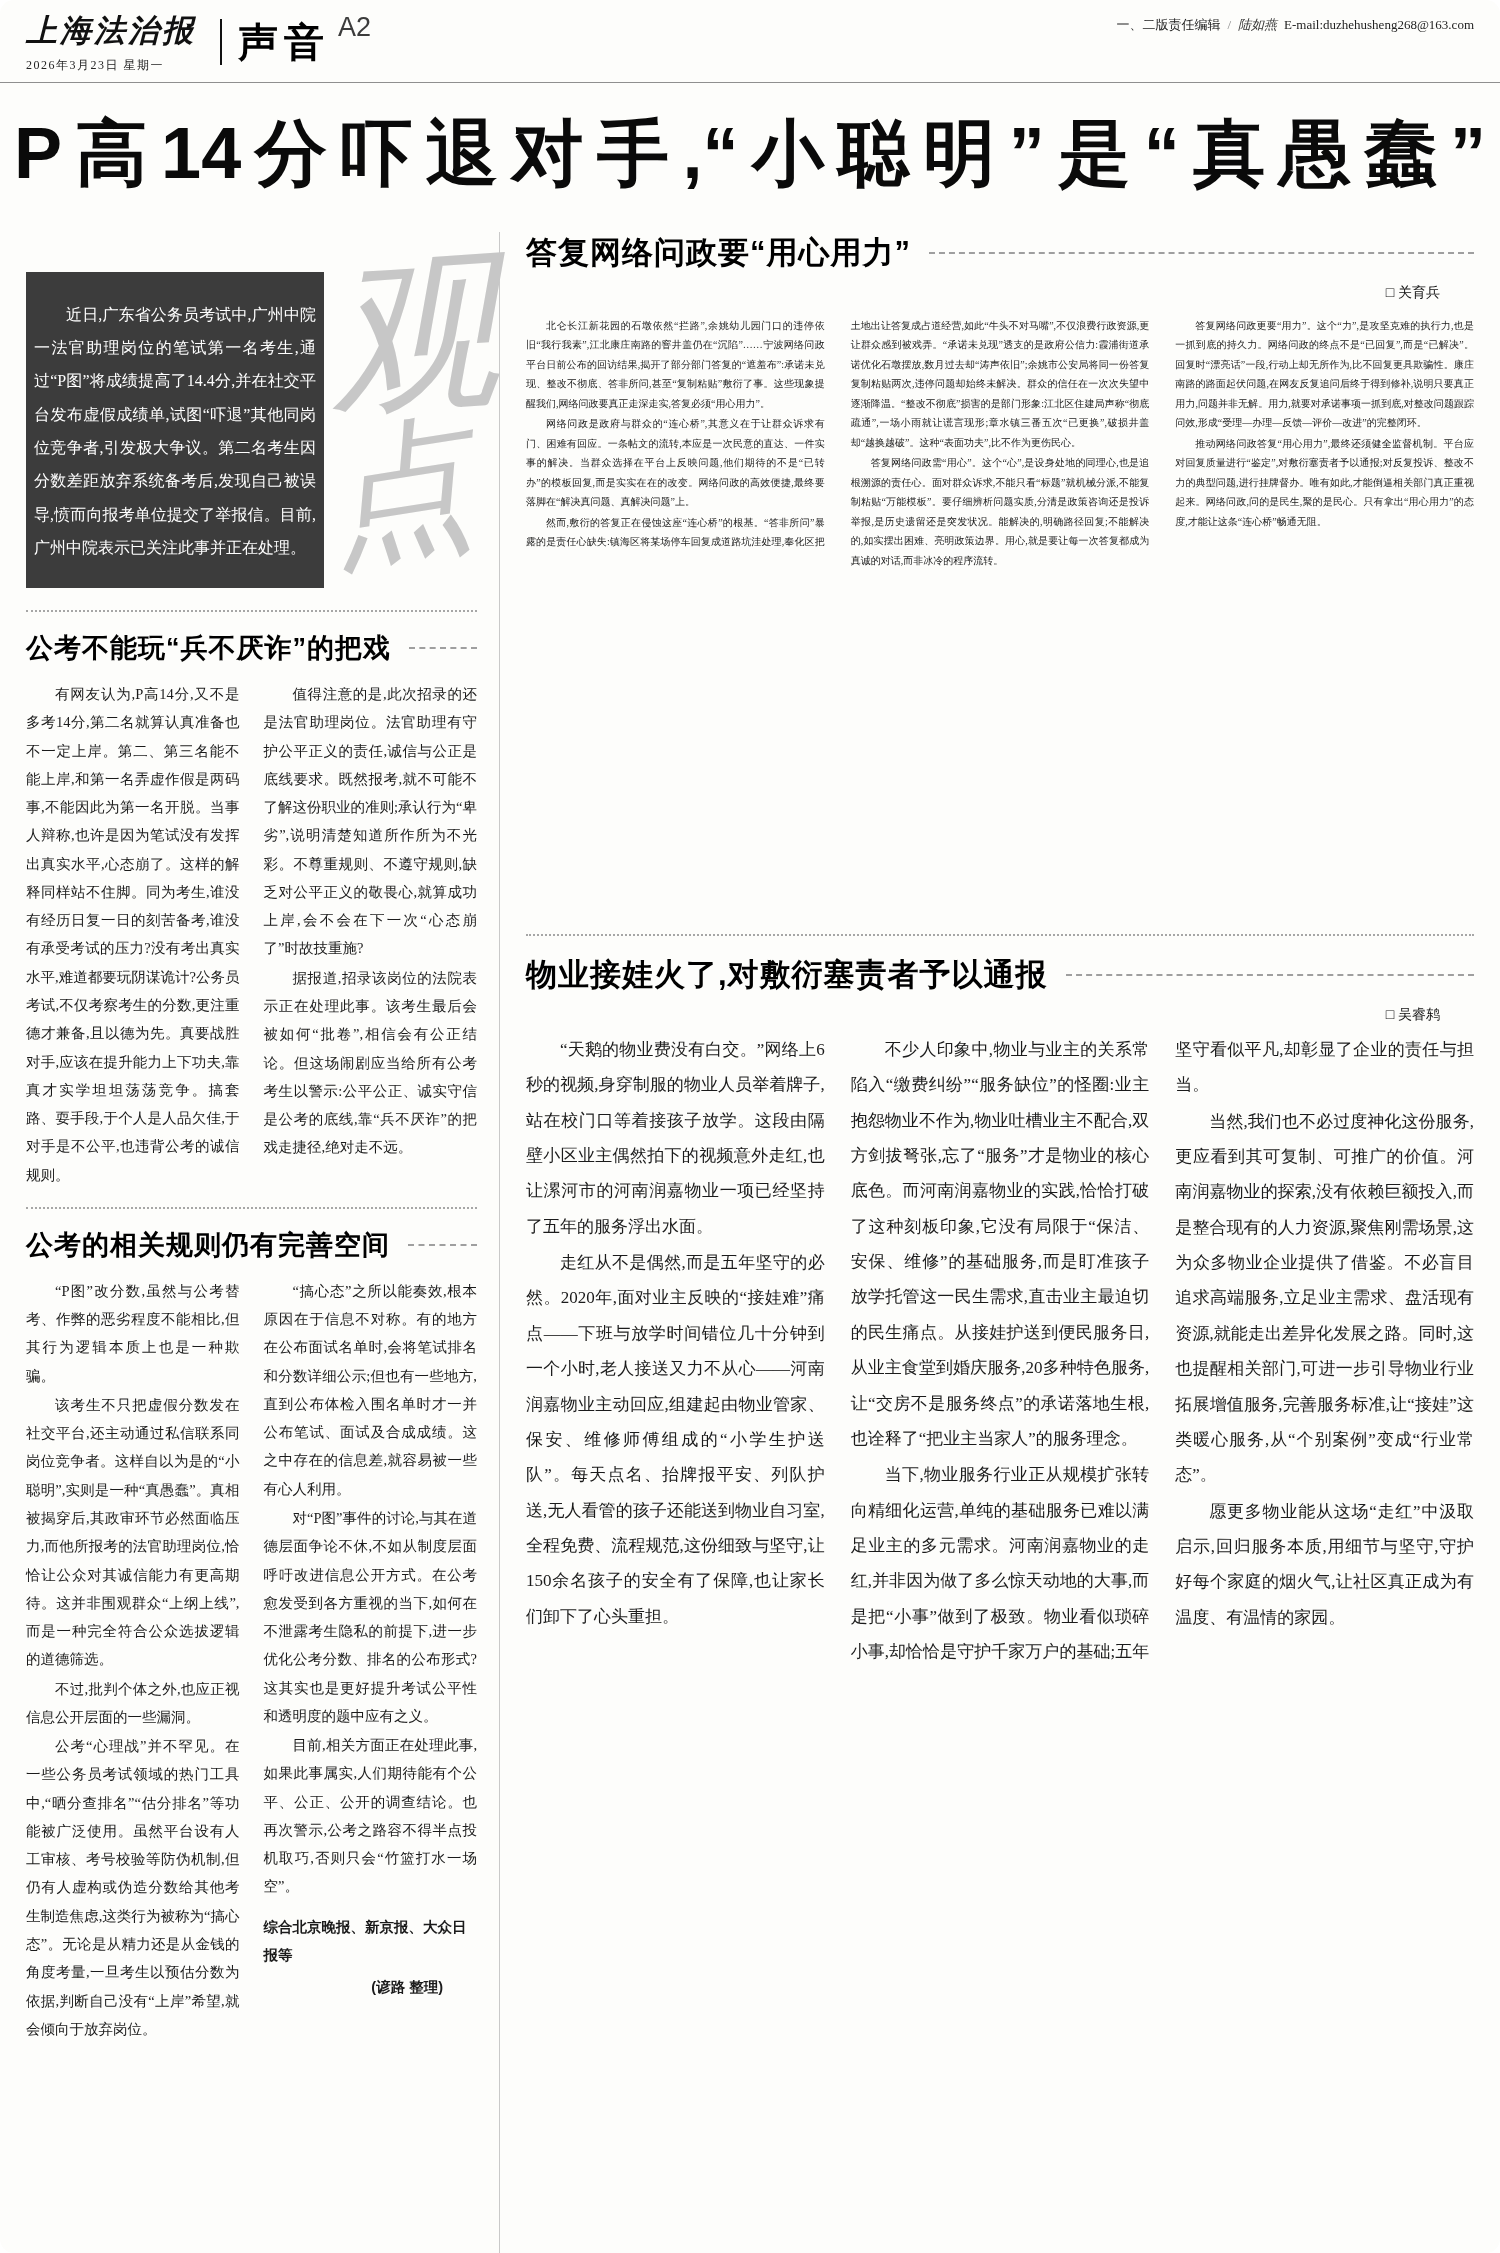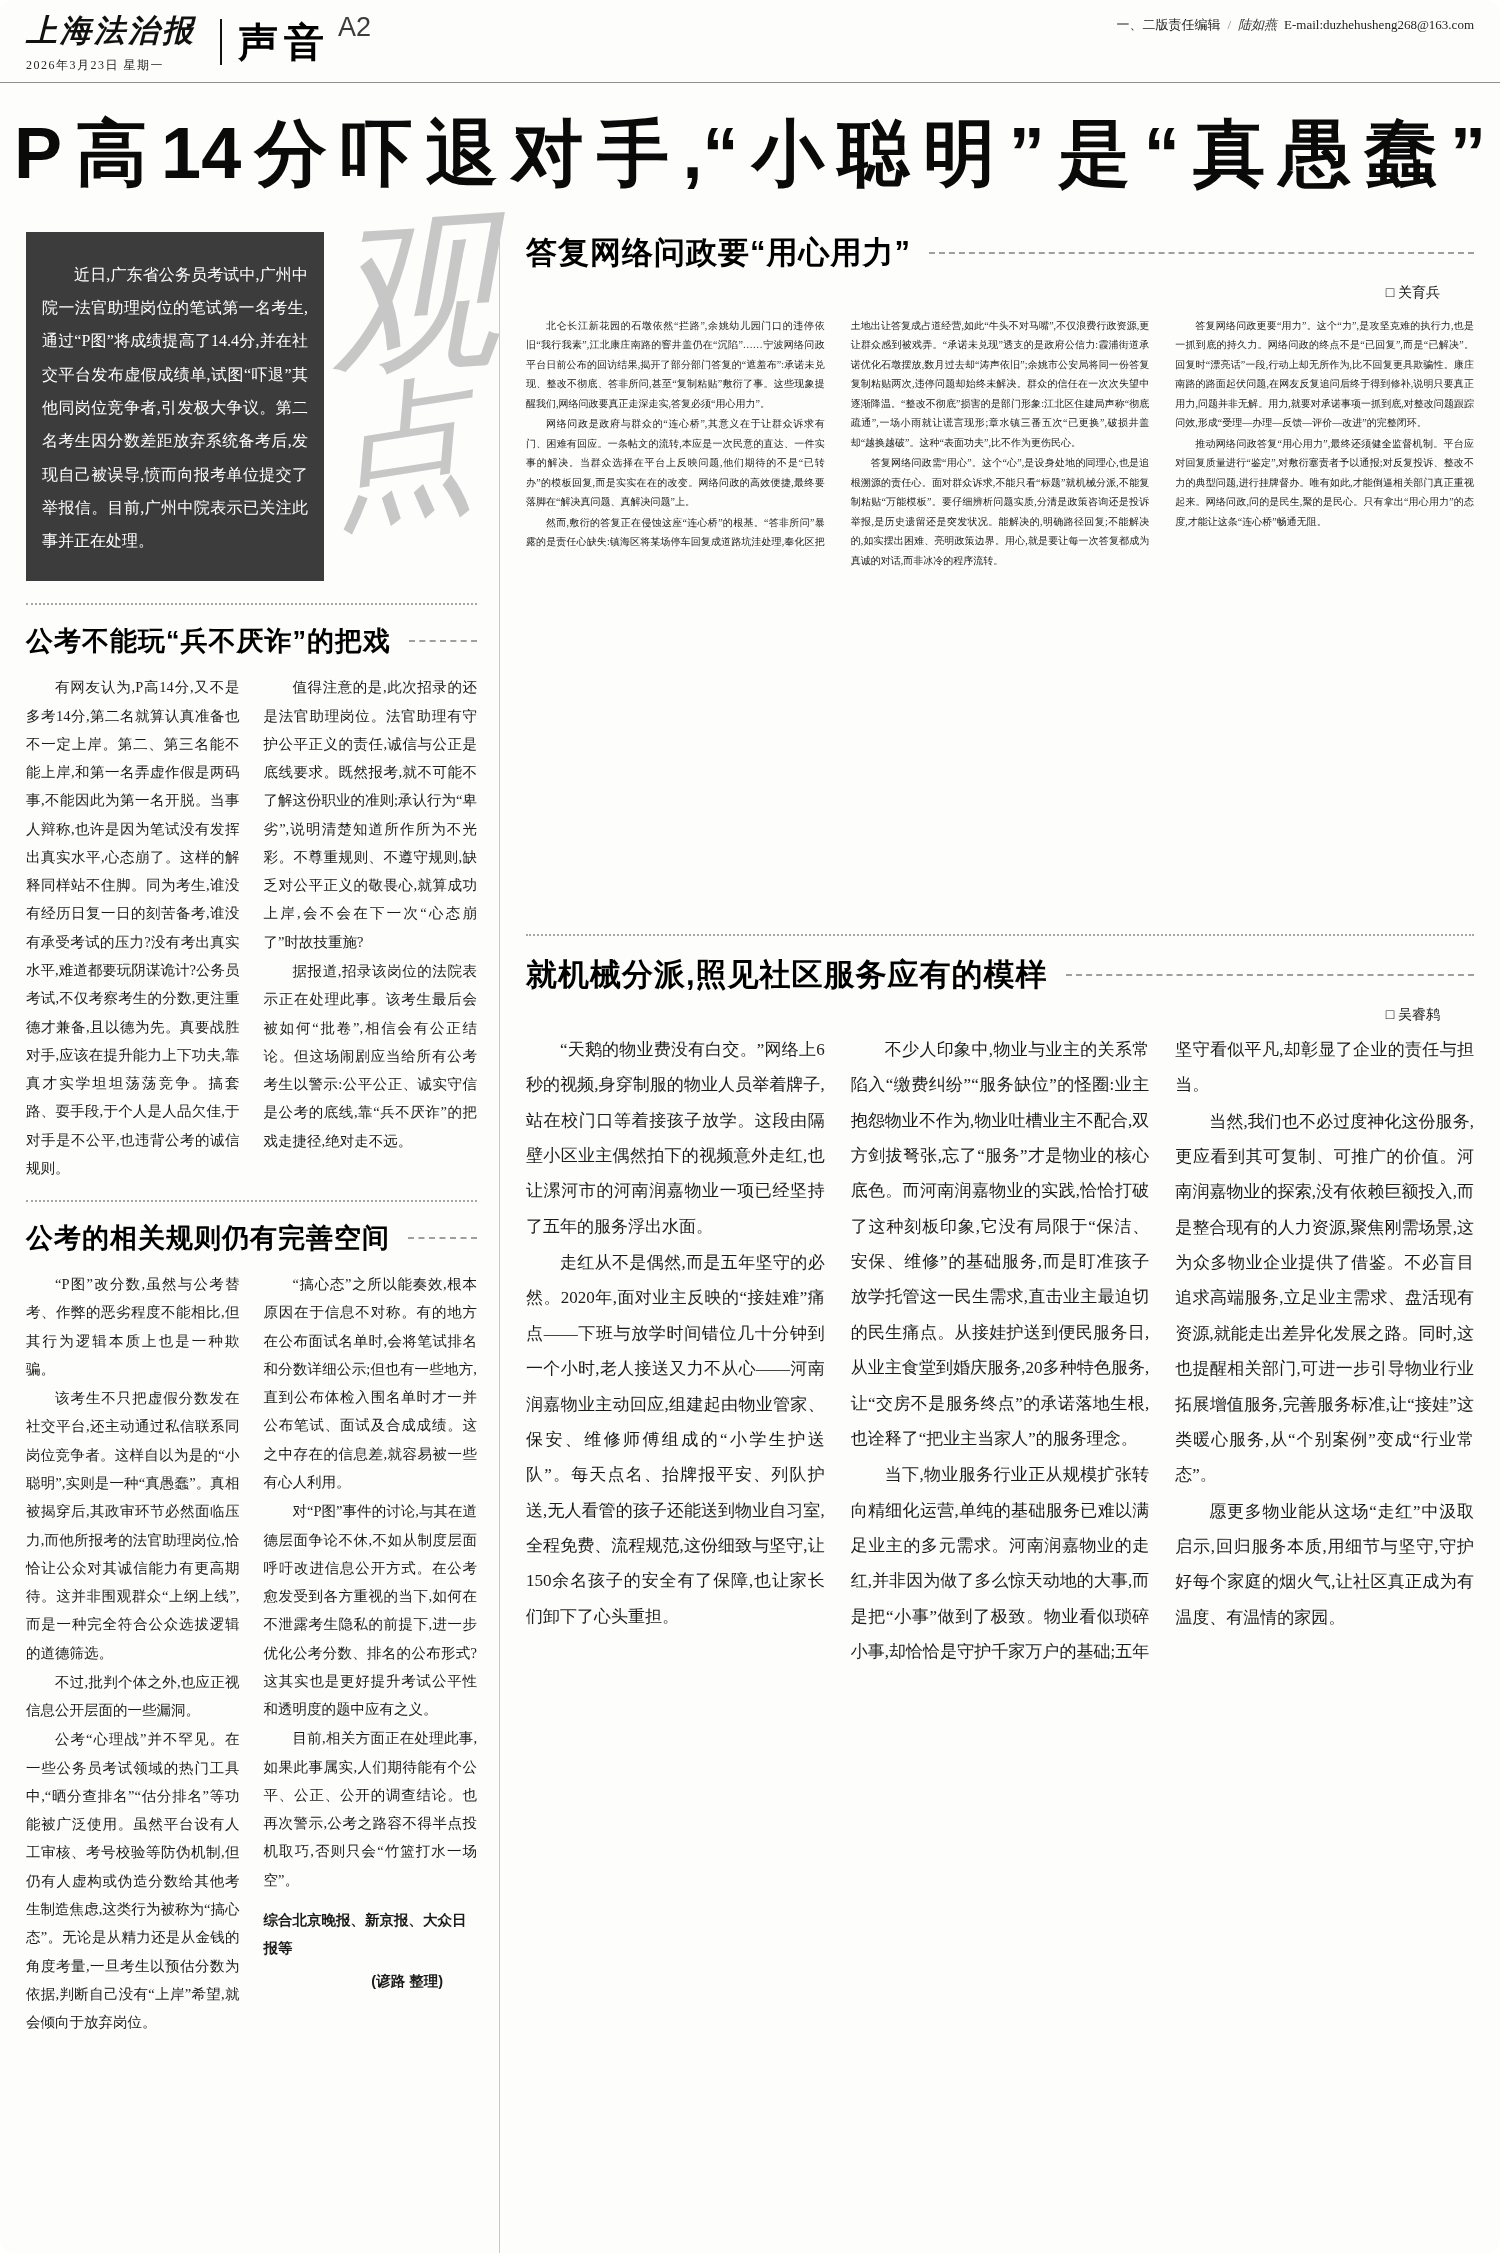--- a/index.html
+++ b/index.html
@@ -29,21 +29,21 @@
     text-align:justify; text-align-last:justify; padding:28px 14px 20px; color:#0a0a0a; white-space:nowrap;
   }
 
   
   .main { flex:1; display:flex; padding:16px 26px 26px; }
   .col-left { flex:0 0 474px; width:474px; padding-right:22px; border-right:1px solid #c9c9c9; }
   .col-right { flex:1; padding-left:26px; }
 
   
   .lede-row { position:relative; min-height:282px; margin-bottom:22px; }
-  .lede-box { width:298px; background:#3c3c3c; color:#ffffff; padding:26px 16px 24px; font-size:16px; line-height:2.08; text-align:justify; }
+  .lede-box { width:298px; background:#3c3c3c; color:#ffffff; padding:26px 8px 24px; font-size:16px; line-height:2.08; text-align:justify;margin-top:40px; }
   .lede-box p { text-indent:2em; }
   .watermark { position:absolute; top:-16px; left:302px; width:170px; text-align:center; color:#c7c7c7; font-style:italic; line-height:0.95; }
   .wm-1 { font-size:168px; display:block; transform:rotate(-4deg); }
   .wm-2 { font-size:146px; display:block; transform:translate(-14px, 8px) rotate(-9deg); }
 
   
   .article.ruled { border-top:2px dotted #a6a6a6; padding-top:18px; margin-top:18px; }
   .title { display:flex; align-items:center; font-family:"Liberation Sans", sans-serif; font-weight:800; color:#000; letter-spacing:1px; }
   .col-left .title { font-size:27px; }
   .col-right .title { font-size:31px; }
@@ -147,21 +147,21 @@
               <p>然而,敷衍的答复正在侵蚀这座“连心桥”的根基。“答非所问”暴露的是责任心缺失:镇海区将某场停车回复成道路坑洼处理,奉化区把土地出让答复成占道经营,如此“牛头不对马嘴”,不仅浪费行政资源,更让群众感到被戏弄。“承诺未兑现”透支的是政府公信力:霞浦街道承诺优化石墩摆放,数月过去却“涛声依旧”;余姚市公安局将同一份答复复制粘贴两次,违停问题却始终未解决。群众的信任在一次次失望中逐渐降温。“整改不彻底”损害的是部门形象:江北区住建局声称“彻底疏通”,一场小雨就让谎言现形;章水镇三番五次“已更换”,破损井盖却“越换越破”。这种“表面功夫”,比不作为更伤民心。</p>
               <p>答复网络问政需“用心”。这个“心”,是设身处地的同理心,也是追根溯源的责任心。面对群众诉求,不能只看“标题”就机械分派,不能复制粘贴“万能模板”。要仔细辨析问题实质,分清是政策咨询还是投诉举报,是历史遗留还是突发状况。能解决的,明确路径回复;不能解决的,如实摆出困难、亮明政策边界。用心,就是要让每一次答复都成为真诚的对话,而非冰冷的程序流转。</p>
               <p>答复网络问政更要“用力”。这个“力”,是攻坚克难的执行力,也是一抓到底的持久力。网络问政的终点不是“已回复”,而是“已解决”。回复时“漂亮话”一段,行动上却无所作为,比不回复更具欺骗性。康庄南路的路面起伏问题,在网友反复追问后终于得到修补,说明只要真正用力,问题并非无解。用力,就要对承诺事项一抓到底,对整改问题跟踪问效,形成“受理—办理—反馈—评价—改进”的完整闭环。</p>
               <p>推动网络问政答复“用心用力”,最终还须健全监督机制。平台应对回复质量进行“鉴定”,对敷衍塞责者予以通报;对反复投诉、整改不力的典型问题,进行挂牌督办。唯有如此,才能倒逼相关部门真正重视起来。网络问政,问的是民生,聚的是民心。只有拿出“用心用力”的态度,才能让这条“连心桥”畅通无阻。</p>
             </div>
         </div>
       </section>
 
       <section class="article ruled">
         <h2 class="title">
-          <span>就机械分派,照见社区服务应有的模样</span>
+          <span>物业接娃火了,对敷衍塞责者予以通报</span>
           <span class="rule"></span>
         </h2>
         <div class="byline">□ 吴睿鸫</div>
         <div class="body cols3 b-right2">
           <div>
               <p>“天鹅的物业费没有白交。”网络上6秒的视频,身穿制服的物业人员举着牌子,站在校门口等着接孩子放学。这段由隔壁小区业主偶然拍下的视频意外走红,也让漯河市的河南润嘉物业一项已经坚持了五年的服务浮出水面。</p>
               <p>走红从不是偶然,而是五年坚守的必然。2020年,面对业主反映的“接娃难”痛点——下班与放学时间错位几十分钟到一个小时,老人接送又力不从心——河南润嘉物业主动回应,组建起由物业管家、保安、维修师傅组成的“小学生护送队”。每天点名、抬牌报平安、列队护送,无人看管的孩子还能送到物业自习室,全程免费、流程规范,这份细致与坚守,让150余名孩子的安全有了保障,也让家长们卸下了心头重担。</p>
               <p>不少人印象中,物业与业主的关系常陷入“缴费纠纷”“服务缺位”的怪圈:业主抱怨物业不作为,物业吐槽业主不配合,双方剑拔弩张,忘了“服务”才是物业的核心底色。而河南润嘉物业的实践,恰恰打破了这种刻板印象,它没有局限于“保洁、安保、维修”的基础服务,而是盯准孩子放学托管这一民生需求,直击业主最迫切的民生痛点。从接娃护送到便民服务日,从业主食堂到婚庆服务,20多种特色服务,让“交房不是服务终点”的承诺落地生根,也诠释了“把业主当家人”的服务理念。</p>
               <p>当下,物业服务行业正从规模扩张转向精细化运营,单纯的基础服务已难以满足业主的多元需求。河南润嘉物业的走红,并非因为做了多么惊天动地的大事,而是把“小事”做到了极致。物业看似琐碎小事,却恰恰是守护千家万户的基础;五年坚守看似平凡,却彰显了企业的责任与担当。</p>
               <p>当然,我们也不必过度神化这份服务,更应看到其可复制、可推广的价值。河南润嘉物业的探索,没有依赖巨额投入,而是整合现有的人力资源,聚焦刚需场景,这为众多物业企业提供了借鉴。不必盲目追求高端服务,立足业主需求、盘活现有资源,就能走出差异化发展之路。同时,这也提醒相关部门,可进一步引导物业行业拓展增值服务,完善服务标准,让“接娃”这类暖心服务,从“个别案例”变成“行业常态”。</p>

